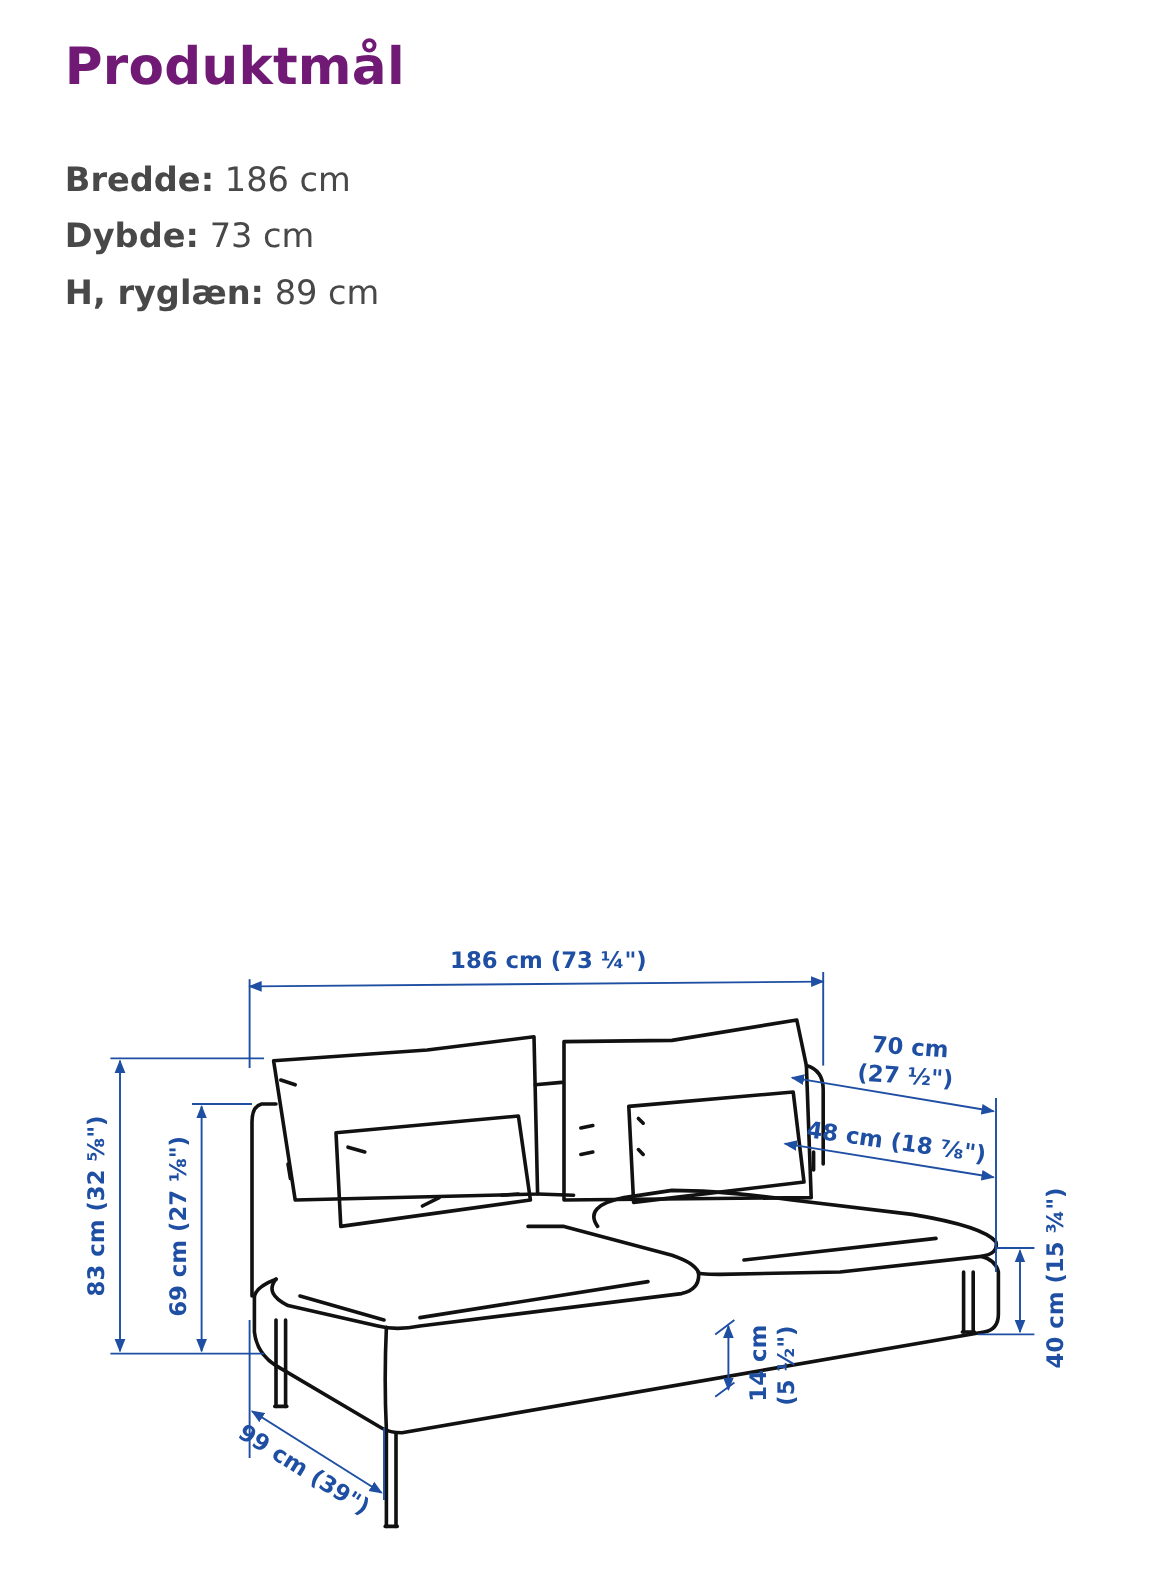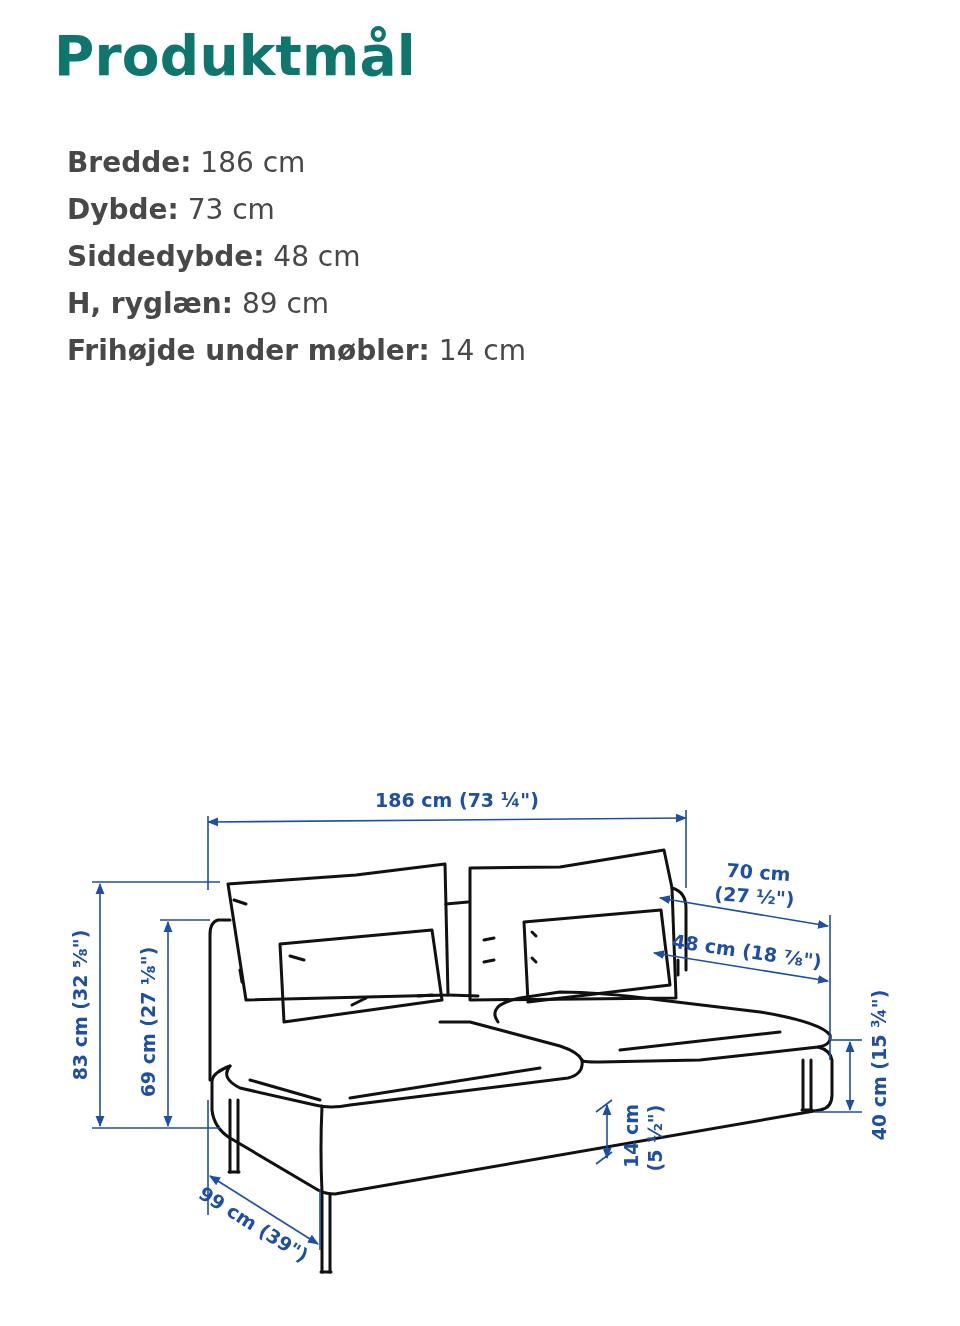--- a/index.html
+++ b/index.html
@@ -13,31 +13,31 @@
       position: relative;
       overflow: hidden;
       font-family: "DejaVu Sans", sans-serif;
       color: #484848;
     }
     .title {
       position: absolute;
       left: 54px;
       top: 28px;
       margin: 0;
-      font-size: 55px;
+      font-size: 43px;
       font-weight: bold;
-      color: #0f766e;
+      color: #701a75;
       letter-spacing: 0.2px;
       line-height: 56px;
     }
     .spec-list {
       position: absolute;
       left: 54px;
       top: 126px;
-      margin: 13px;
+      margin: 0;
       padding: 0;
       list-style: none;
     }
     .spec-row {
       height: 47px;
       line-height: 47px;
       font-size: 28px;
       white-space: nowrap;
       color: #484848;
     }
@@ -78,30 +78,22 @@
 <ul class="spec-list">
   <li class="spec-row">
     <span class="spec-label">Bredde:</span>
     <span class="spec-value">186 cm</span>
   </li>
   <li class="spec-row">
     <span class="spec-label">Dybde:</span>
     <span class="spec-value">73 cm</span>
   </li>
   <li class="spec-row">
-    <span class="spec-label">Siddedybde:</span>
-    <span class="spec-value">48 cm</span>
-  </li>
-  <li class="spec-row">
     <span class="spec-label">H, ryglæn:</span>
     <span class="spec-value">89 cm</span>
-  </li>
-  <li class="spec-row">
-    <span class="spec-label">Frihøjde under møbler:</span>
-    <span class="spec-value">14 cm</span>
   </li>
 </ul>
 
 <div class="diagram">
   <svg viewBox="0 0 960 540" xmlns="http://www.w3.org/2000/svg">
     <defs>
       <marker id="arr" viewBox="0 0 10 10" refX="9" refY="5" markerWidth="7" markerHeight="7" orient="auto-start-reverse">
         <path d="M0,1 L10,5 L0,9 z" fill="#1f4fa3"></path>
       </marker>
     </defs>

